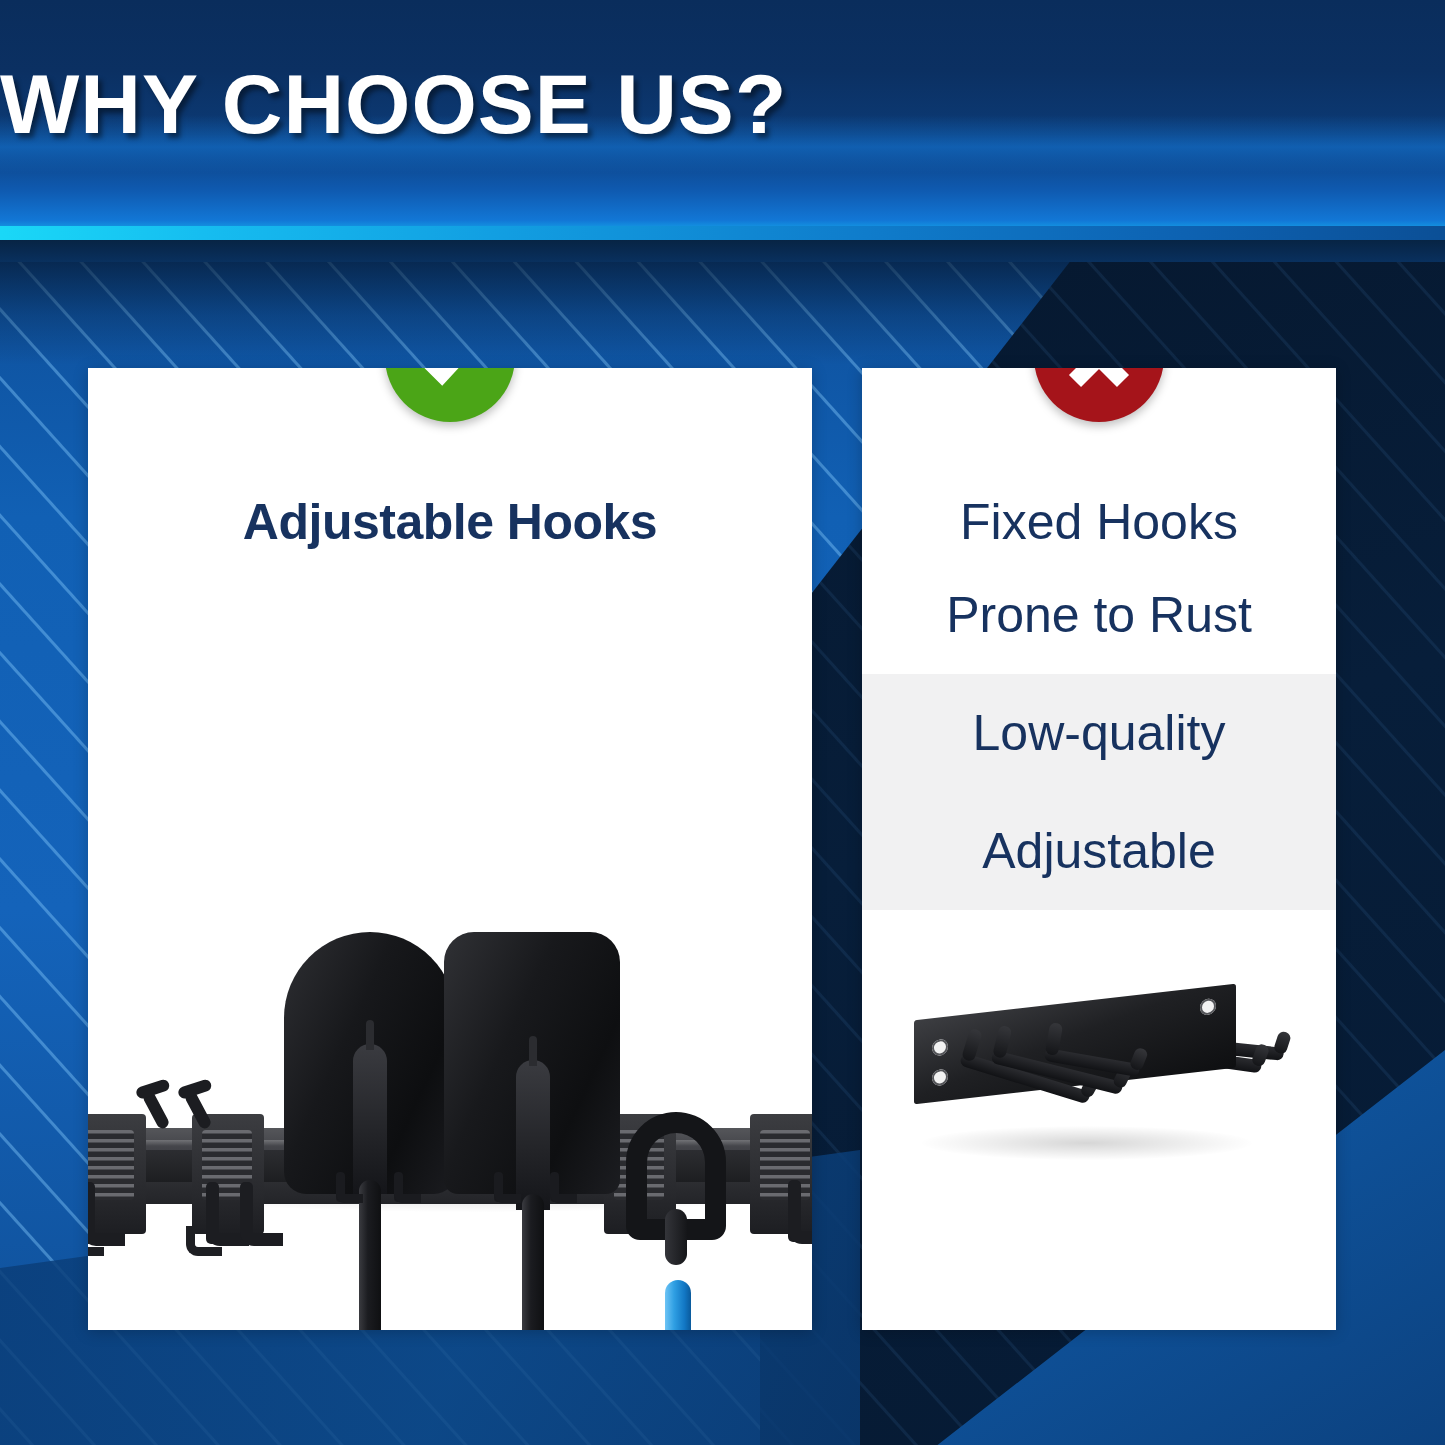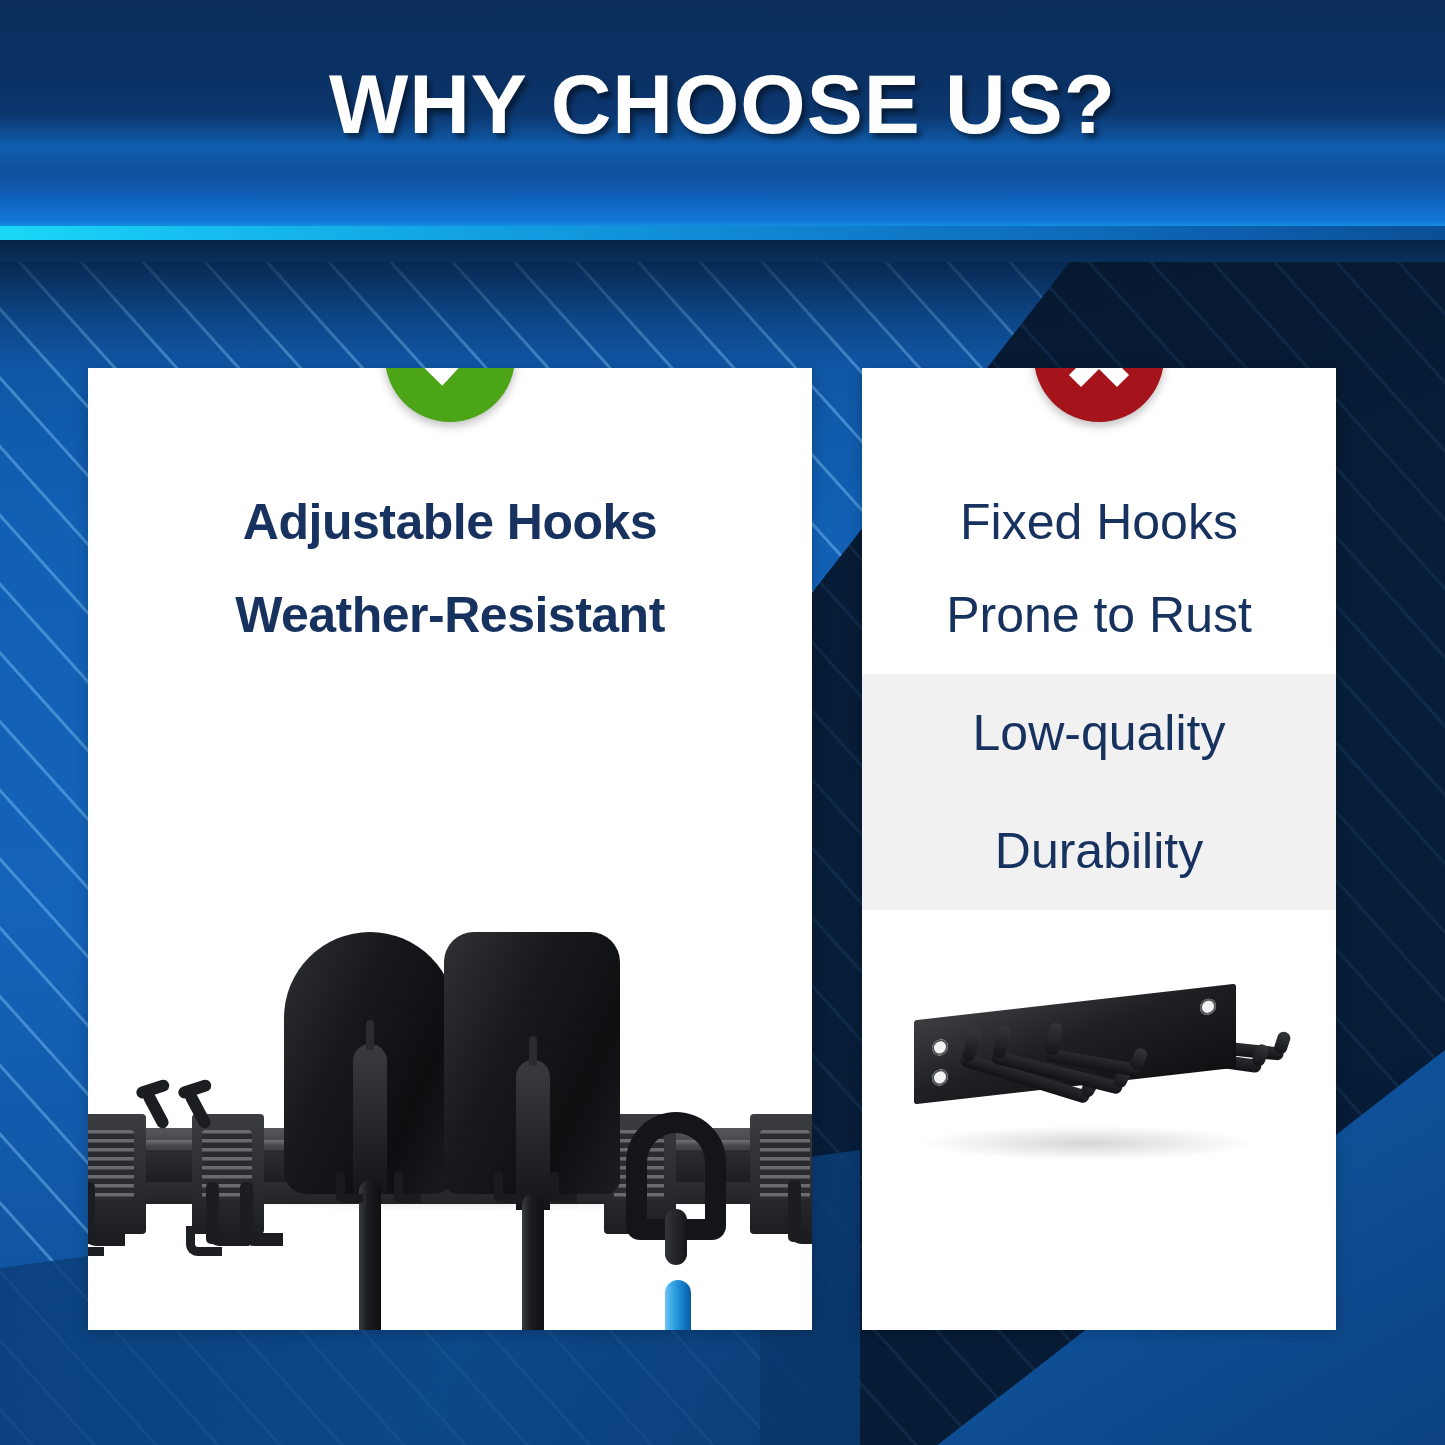--- a/index.html
+++ b/index.html
@@ -46,21 +46,21 @@
   }
   .header-under {
     position:absolute; left:0; top:240px;
     width:1445px; height:22px;
     background:linear-gradient(180deg,#072444 0%, #09305e 100%);
     z-index:3;
   }
 
   .page-title {
     position:absolute; left:0; top:56px;
-    width:1445px; text-align:center;
+    width:1445px; 
     color:#ffffff;
     font-size:84px;
     font-weight:bold;
     letter-spacing:1px;
     text-shadow:4px 5px 5px rgba(0,0,0,0.45);
     z-index:4;
     white-space:nowrap;
   }
 
   
@@ -379,23 +379,20 @@
   <div class="header-under"></div>
   <div class="page-title">WHY CHOOSE US?</div>
 
   <div class="cards">
 
     <div class="card left">
       <div class="rows">
         <div class="row odd">
           <div class="row-text">Adjustable Hooks</div>
         </div>
-        <div class="row odd">
-          <div class="row-text">Weather-Resistant</div>
-        </div>
       </div>
 
       <div class="photo-zone">
         <div class="prod">
 
           <div class="soft-shadow" style="left:40px; top:252px; width:700px; height:46px;"></div>
 
           <div class="rail"></div>
           <div class="rail-slot" style="left:-22px; width:760px;"></div>
 
@@ -461,21 +458,21 @@
         <div class="row odd">
           <div class="row-text">Fixed Hooks</div>
         </div>
         <div class="row odd">
           <div class="row-text">Prone to Rust</div>
         </div>
         <div class="row even">
           <div class="row-text">Low-quality</div>
         </div>
         <div class="row even">
-          <div class="row-text">Durability</div>
+          <div class="row-text">Adjustable</div>
         </div>
       </div>
 
       <div class="photo-zone">
         <div class="prod">
 
           <div class="soft-shadow" style="left:60px; top:212px; width:330px; height:34px;"></div>
 
           <div class="fixed-hook" style="left:272px; top:126px; width:150px; transform:rotate(6deg);"></div>
           <div class="fixed-hook" style="left:250px; top:136px; width:150px; transform:rotate(8deg);"></div>

